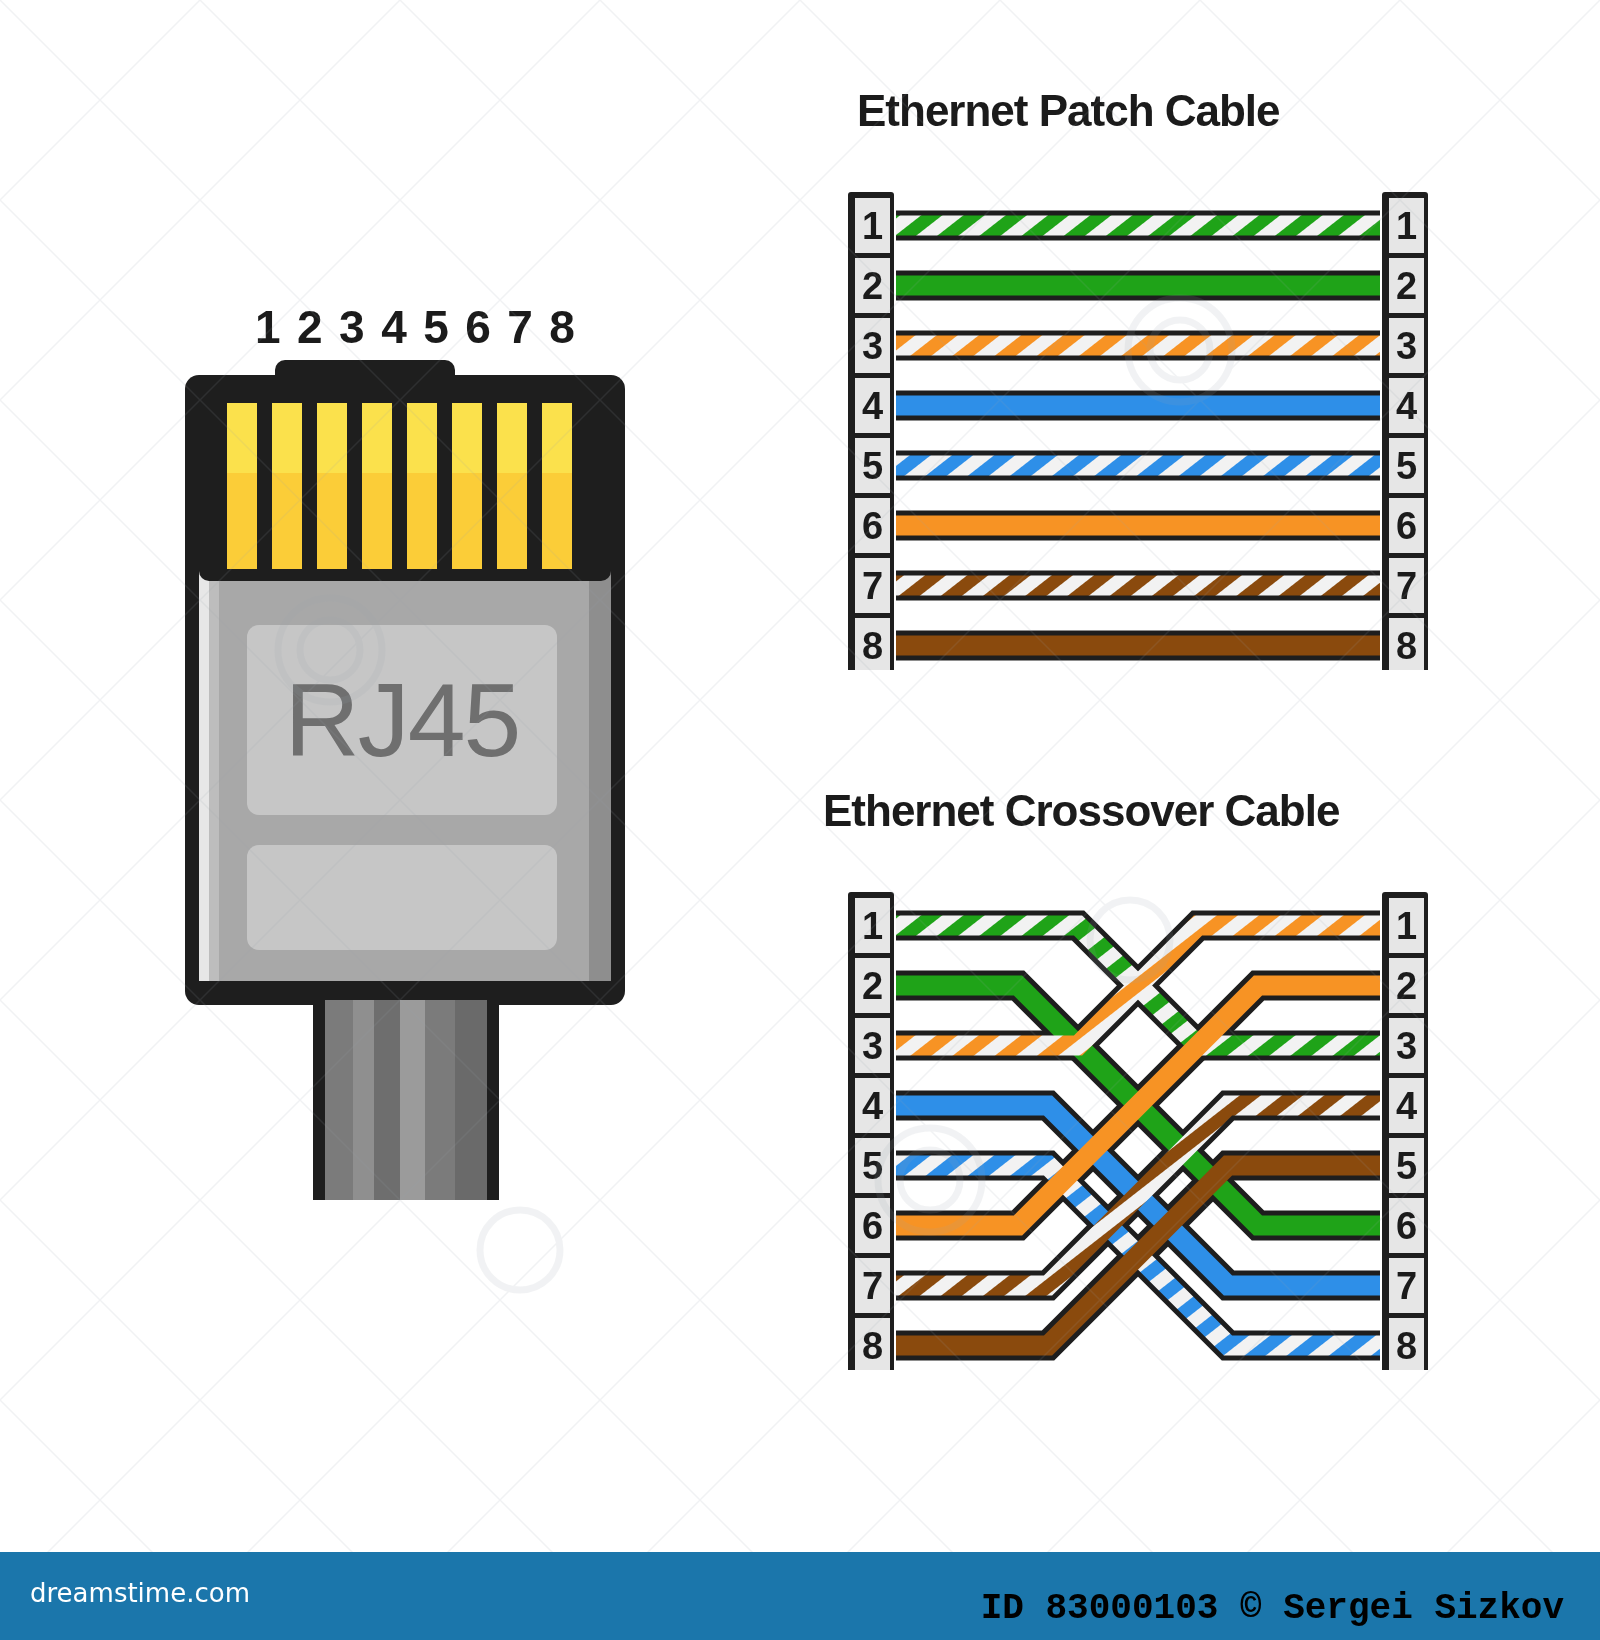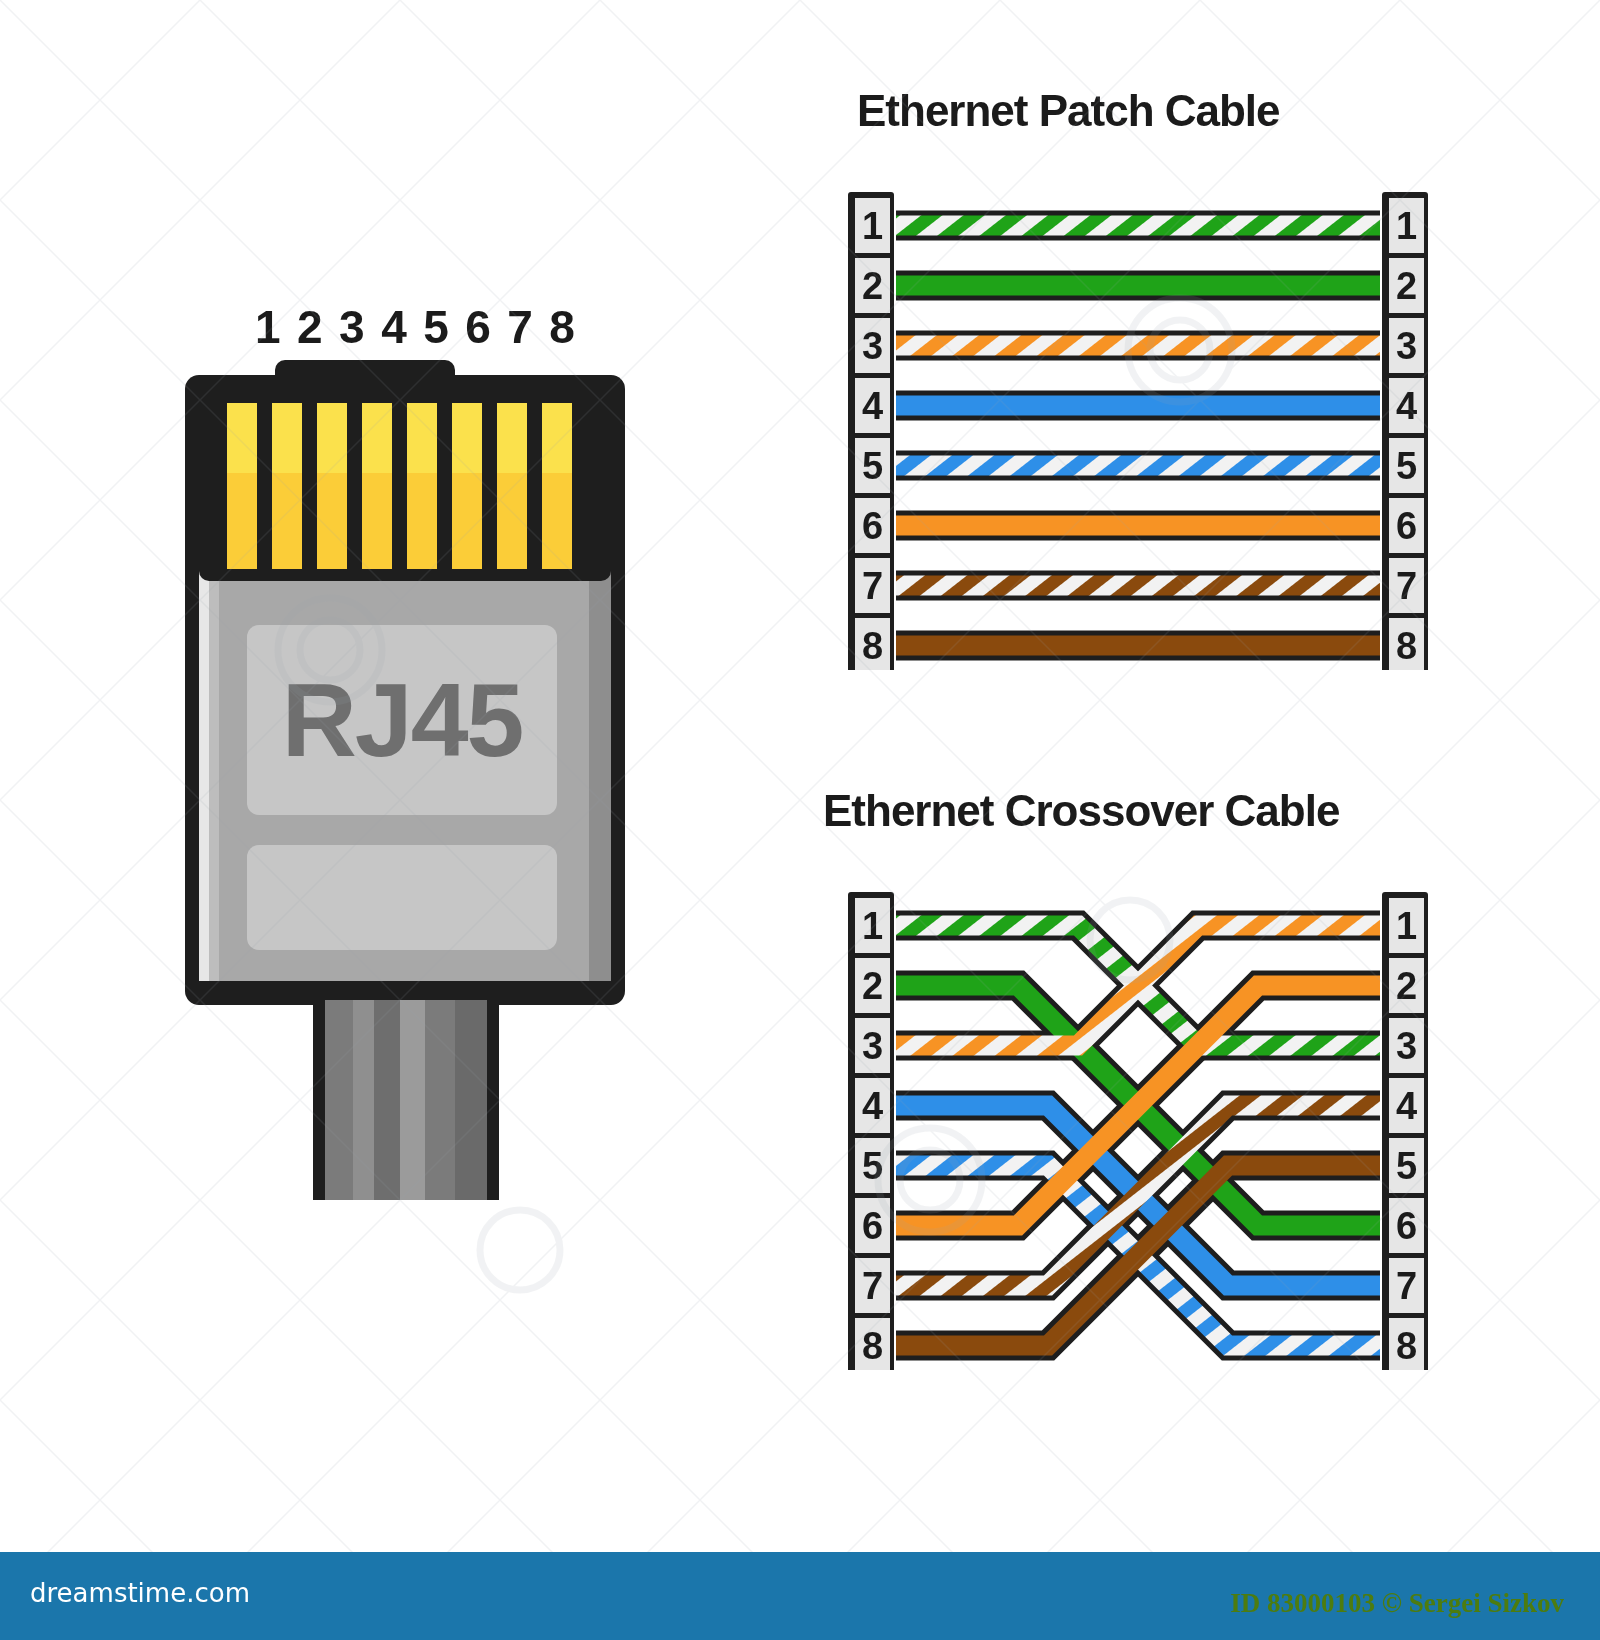--- a/index.html
+++ b/index.html
@@ -36,21 +36,21 @@
   #body-edge-l{position:absolute;left:14px;top:16px;width:10px;height:590px;
                background:#e7e7e7;}
   #body-edge-l2{position:absolute;left:24px;top:16px;width:10px;height:590px;
                 background:#bdbdbd;}
   #body-edge-r{position:absolute;left:404px;top:16px;width:22px;height:590px;
                background:#8e8e8e;}
 
   #label-panel{position:absolute;left:62px;top:250px;width:310px;height:190px;
                background:#c6c6c6;border-radius:12px;
                display:flex;align-items:center;justify-content:center;}
-  #rj45-text{font-size:104px;font-weight:bold;color:#6f6f6f;letter-spacing:-2px;
+  #rj45-text{font-size:104px;font-weight:normal;color:#6f6f6f;letter-spacing:-2px;
              font-family:"Liberation Sans", sans-serif;}
   #label-panel2{position:absolute;left:62px;top:470px;width:310px;height:105px;
                 background:#c6c6c6;border-radius:12px;}
 
   #cable-outer{position:absolute;left:128px;top:700px;width:186px;height:200px;
                background:#1e1e1e;}
   #cable-inner{position:absolute;left:140px;top:700px;width:162px;height:200px;
                background:linear-gradient(to right,
                  #7b7b7b 0 17%, #8f8f8f 17% 30%, #6e6e6e 30% 46%,
                  #9b9b9b 46% 62%, #7b7b7b 62% 80%, #6a6a6a 80% 100%);}
@@ -59,22 +59,22 @@
   .diagram{position:absolute;}
   #diag-patch{left:848px;top:190px;width:580px;height:480px;}
   #diag-cross{left:848px;top:890px;width:580px;height:480px;}
   .diagram svg{display:block;}
 
   
   #footer{position:absolute;left:0;top:1552px;width:1600px;height:88px;
           background:#1b76ab;}
   #dreamstime{position:absolute;left:30px;top:1578px;font-size:26px;color:#ffffff;
               font-family:"DejaVu Sans", sans-serif;}
-  #credit{position:absolute;right:36px;top:1588px;font-size:27px;font-weight:bold;
-          color:#4d7c0f;font-family:Liberation Serif, serif;}
+  #credit{position:absolute;right:36px;top:1588px;font-size:36px;font-weight:bold;
+          color:#000000;font-family:Liberation Mono, monospace;}
 
   
   #watermark{position:absolute;left:0;top:0;width:1600px;height:1552px;
              pointer-events:none;opacity:.13;}
 </style>
 </head>
 <body>
 
 <div class="stage">
 

